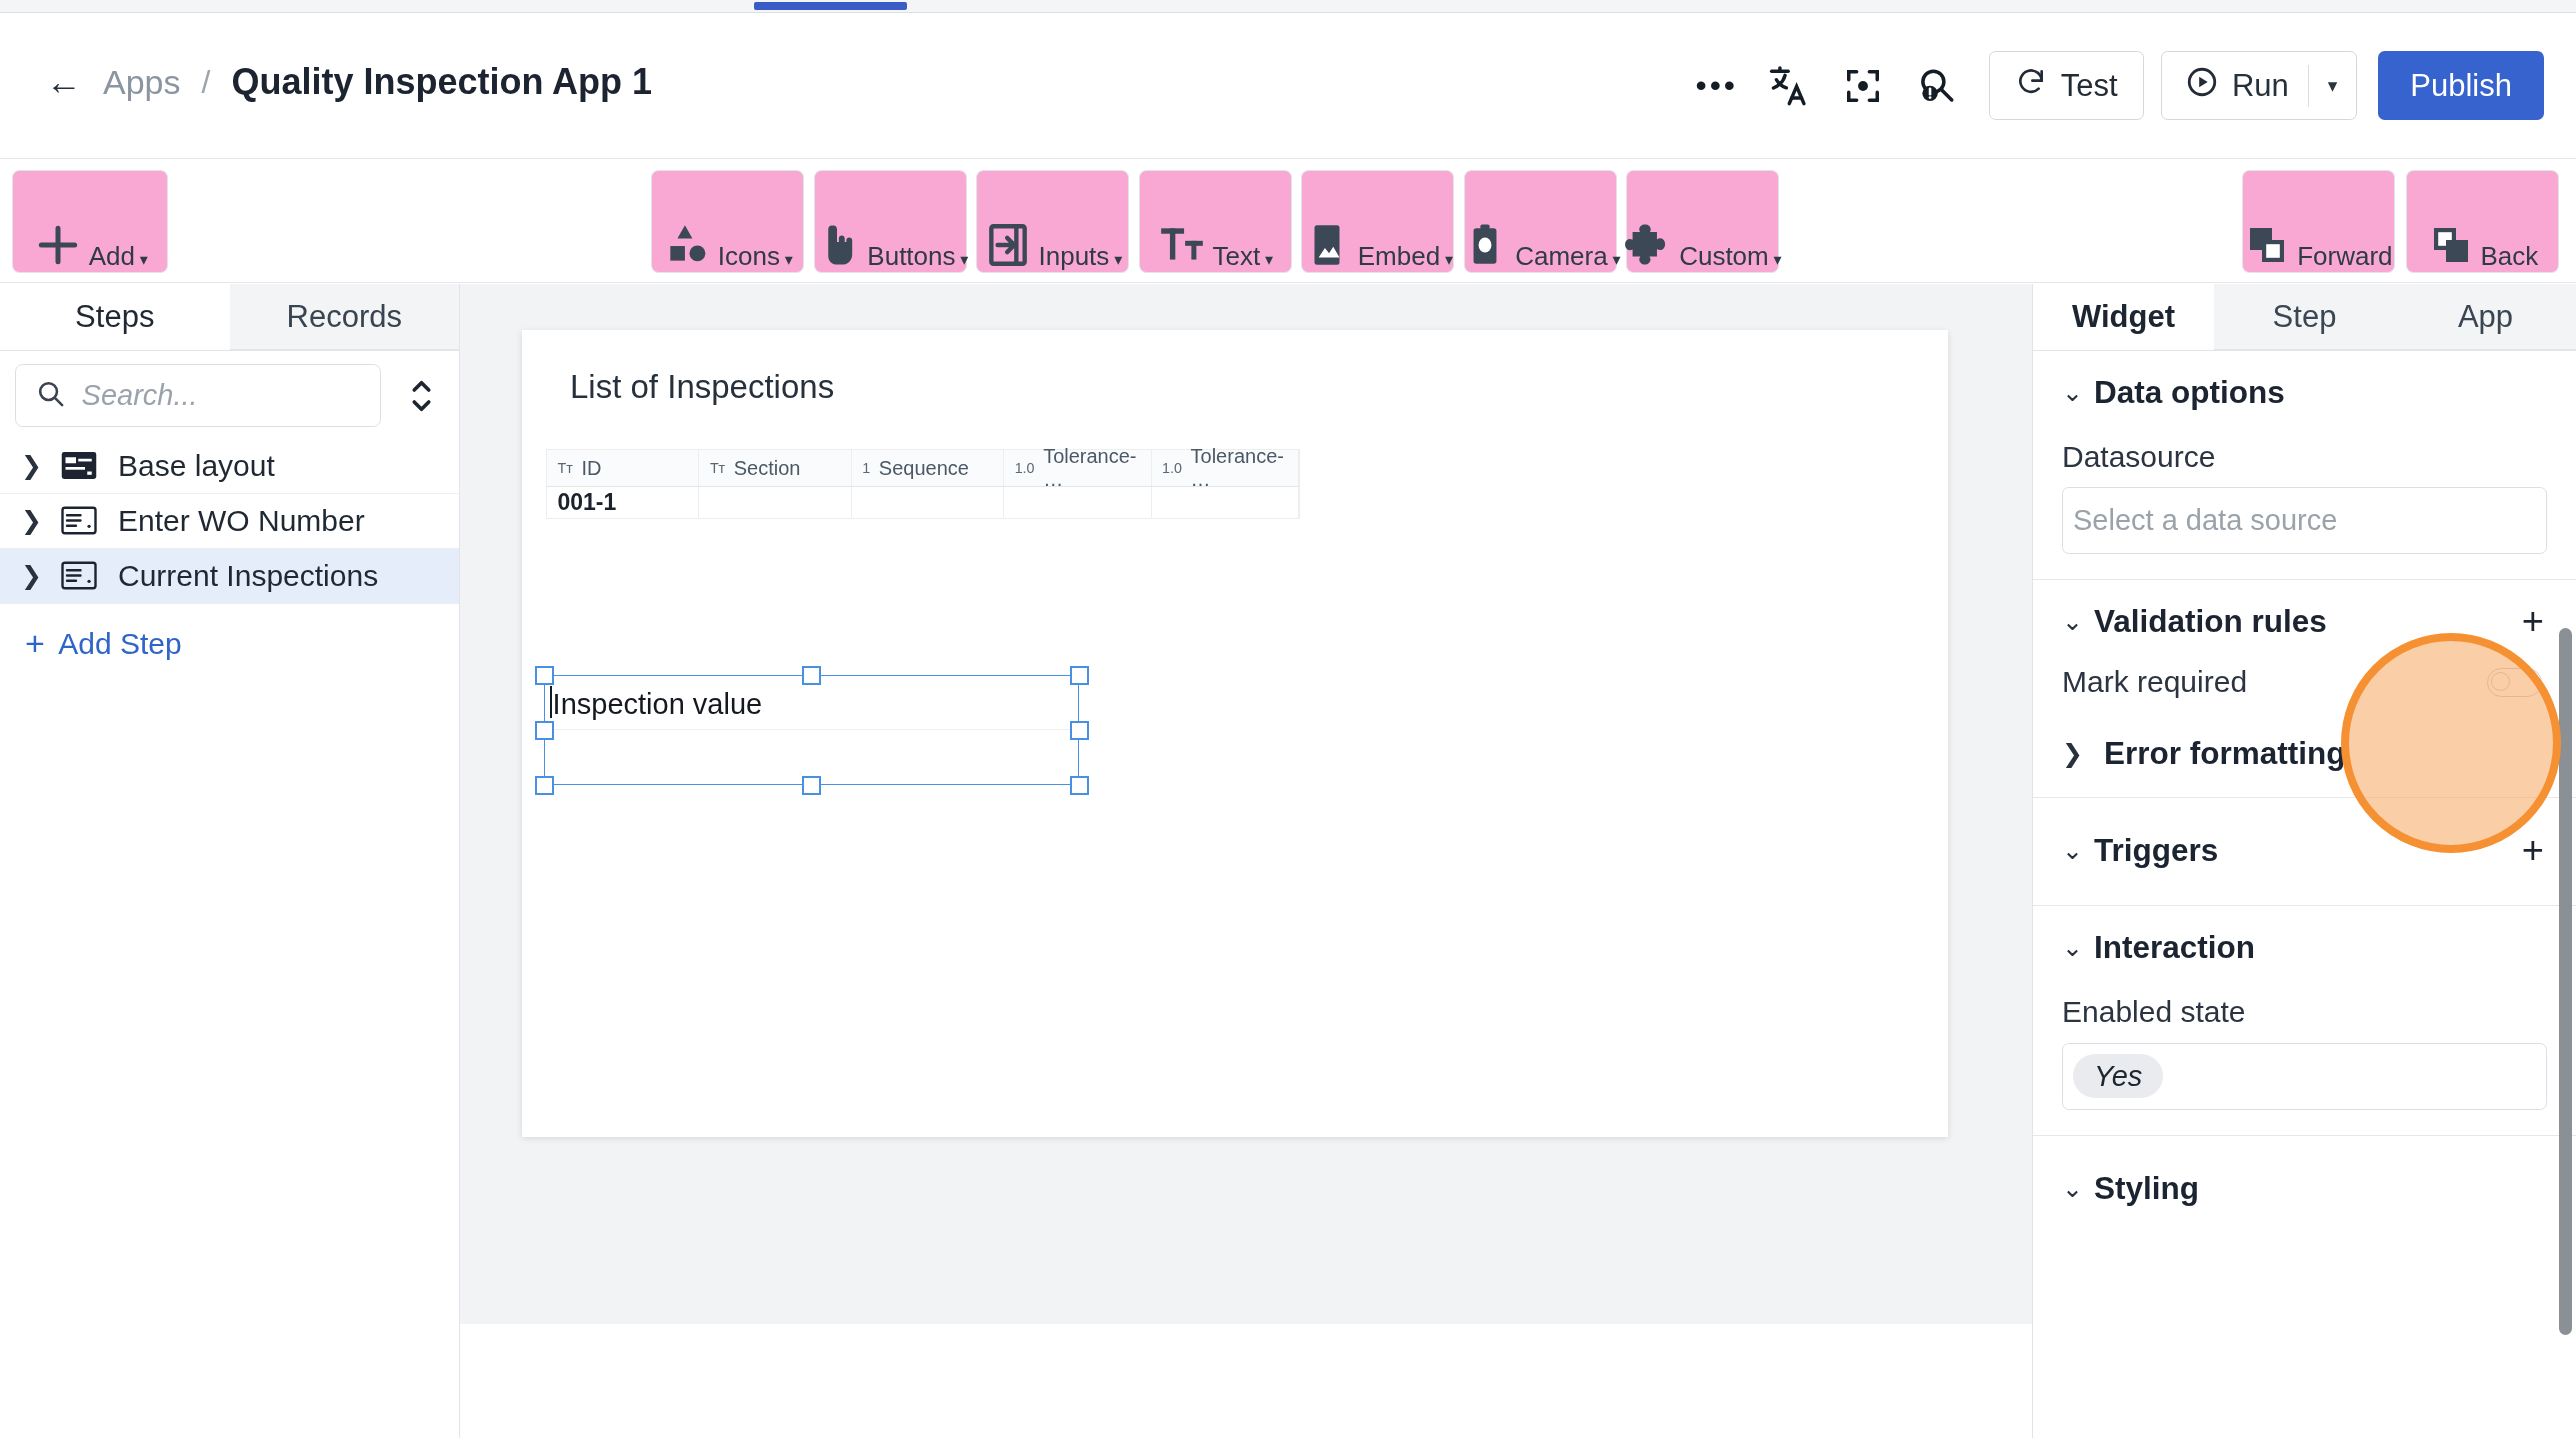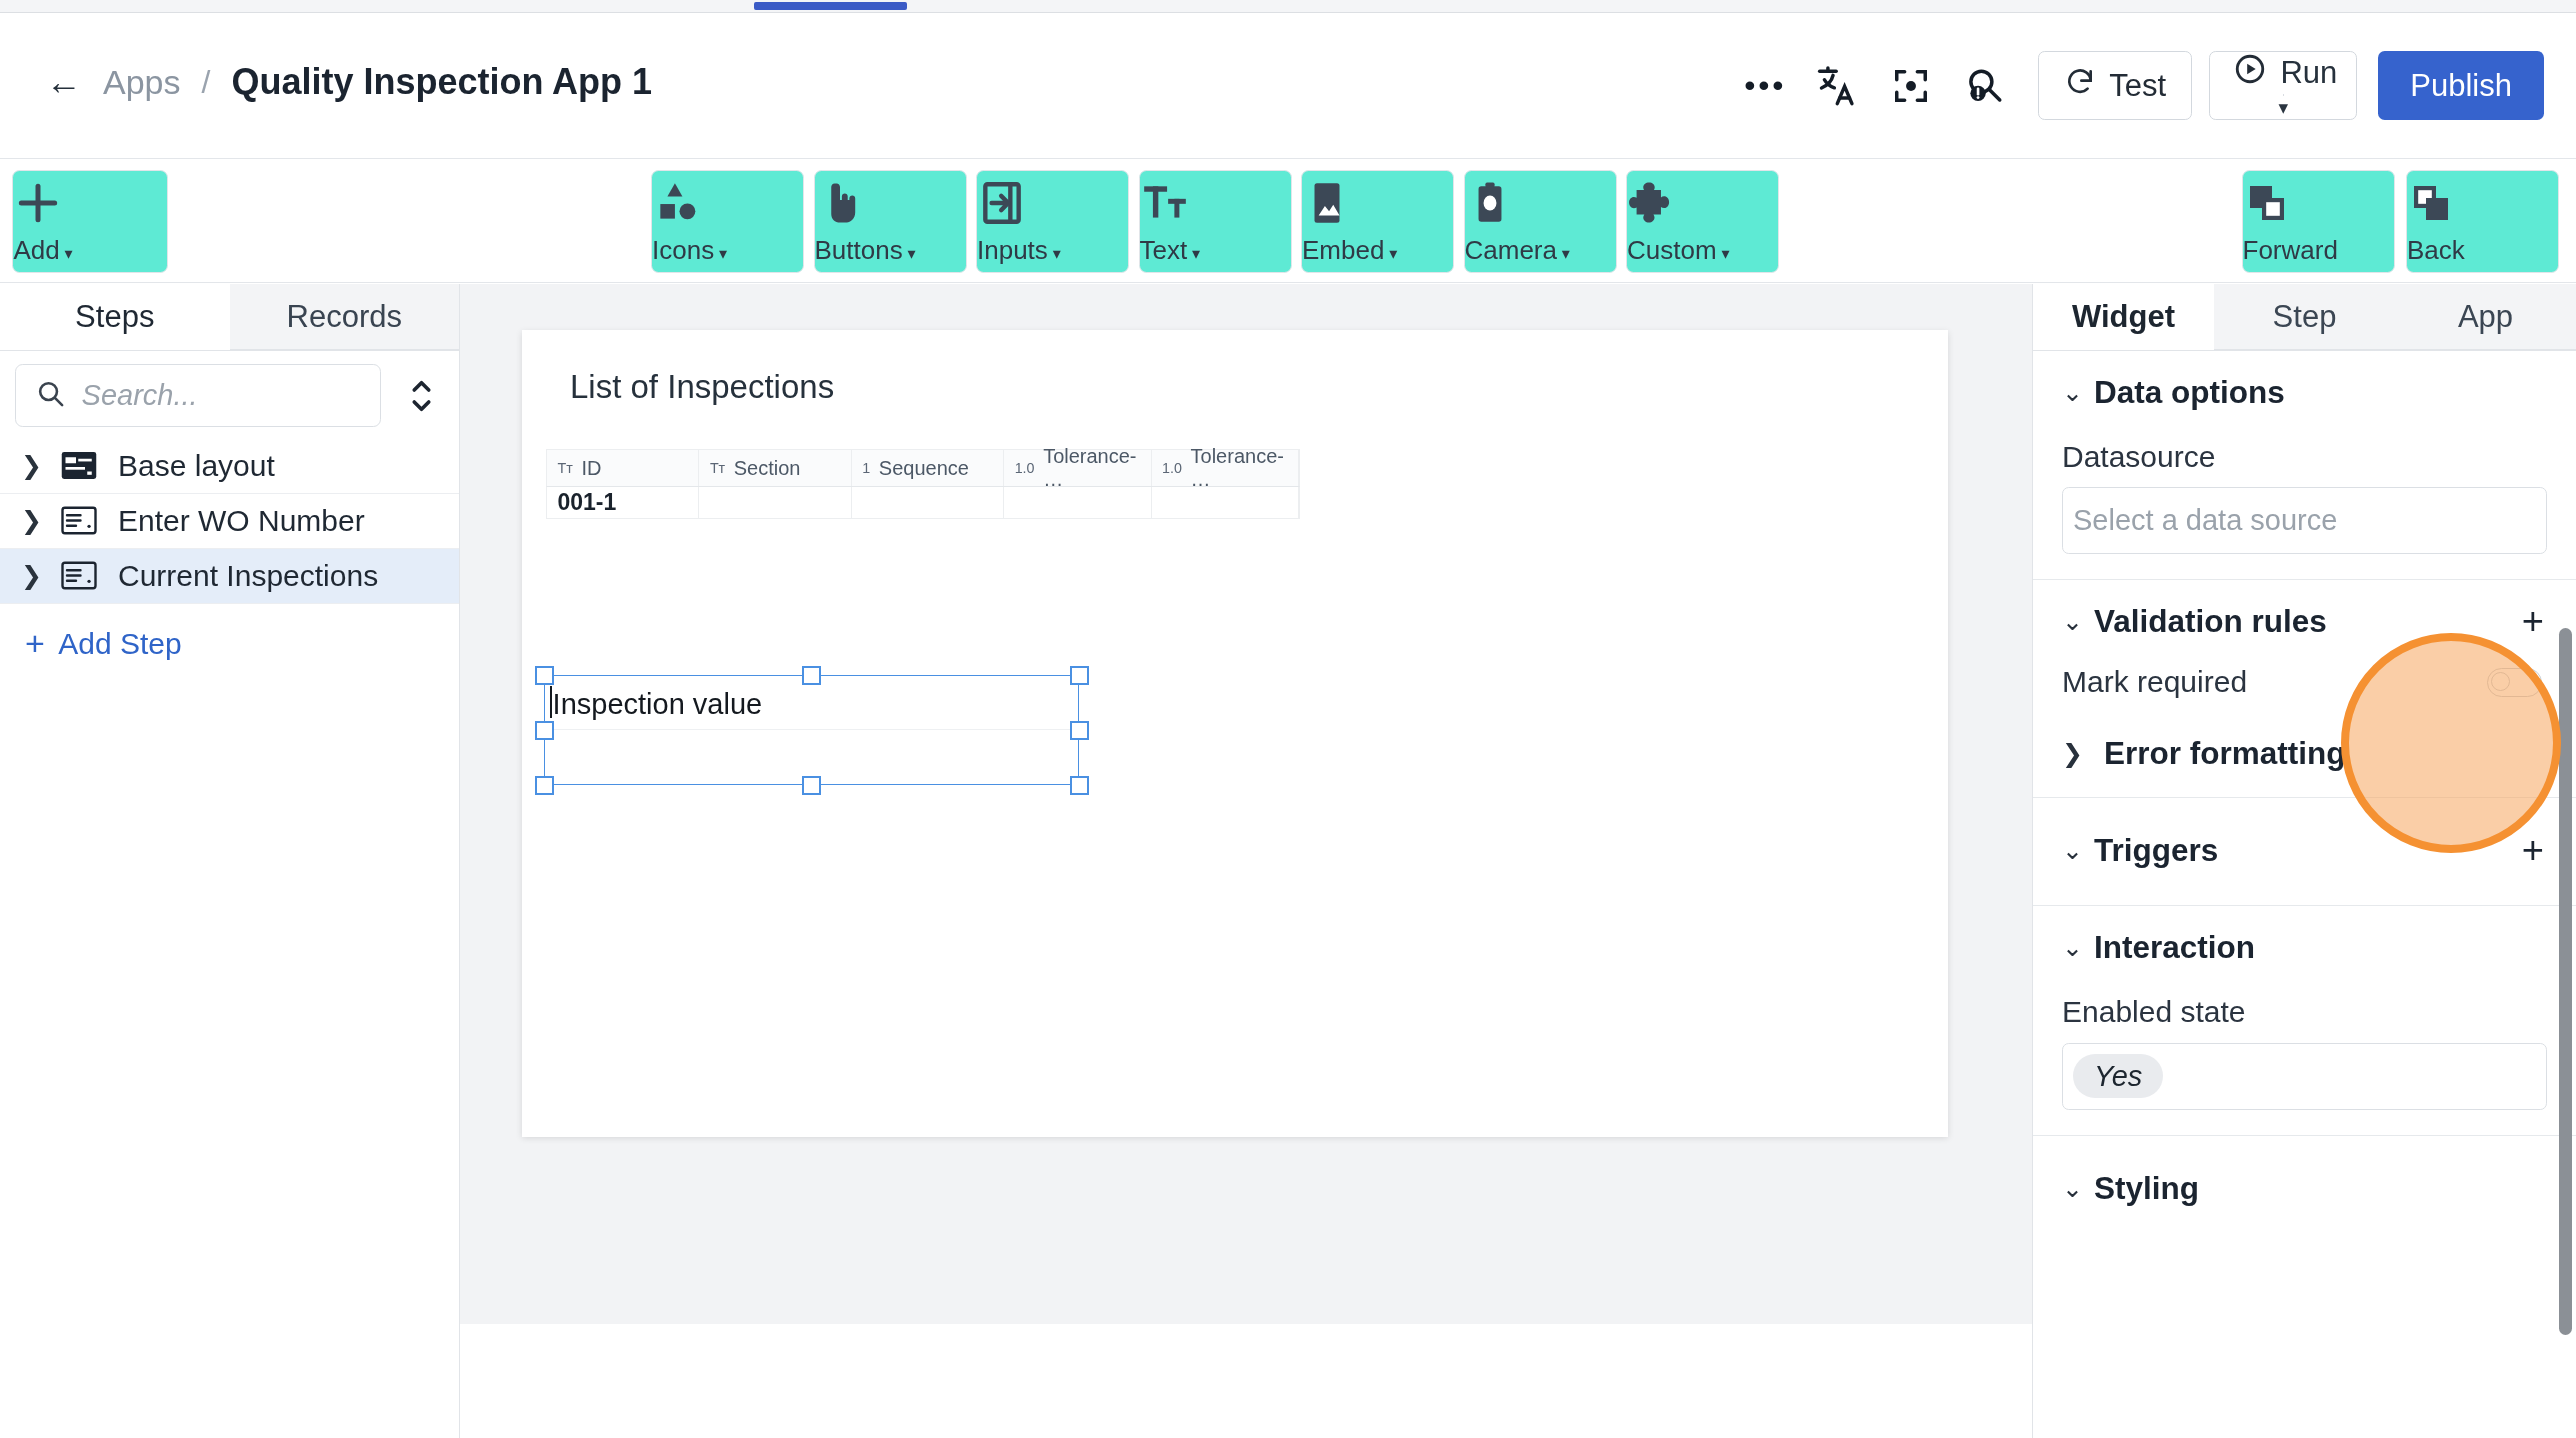--- a/index.html
+++ b/index.html
@@ -30,34 +30,34 @@
   .hdr-right { position:absolute; right:32px; top:36px; display:flex; align-items:center; gap:0px; }
   .hicon { width:73px; height:73px; display:flex; align-items:center; justify-content:center;
            cursor:pointer; color:#141c26; }
   .hicon svg { display:block; }
   .dots { letter-spacing:2.9px; font-size:32px; line-height:9.5px; }
 
   .btn-outline { height:69px; border:1px solid #d3d8de; border-radius:6.7px; background:#fff;
                  display:flex; align-items:center; gap:13.4px; padding:0 25px; margin-left:17px;
                  font-size:31px; color:#232c36; cursor:pointer; }
   .btn-run { height:69px; border:1px solid #d3d8de; border-radius:6.7px; background:#fff;
-             display:flex; align-items:center; margin-left:17px; cursor:pointer;flex-direction:column; }
+             display:flex; align-items:center; margin-left:17px; cursor:pointer; }
   .btn-run .runmain { display:flex; align-items:center; gap:13.4px; padding:0 19px 0 23px; font-size:31px; }
   .btn-run .divider { width:1px; height:42px; background:#d9dde2; }
   .btn-run .caret { padding:0 19px; font-size:19px; color:#2b3views; color:#2b3540; }
   .btn-publish { height:69px; border-radius:6.7px; background:#3663cd; color:#fff; border:none;
                  padding:0 32px; font-size:31px; margin-left:21px; cursor:pointer;
                  font-family:"Liberation Sans", sans-serif; }
 
   
   .toolbar { position:absolute; left:0; top:159px; width:2576px; height:124px;
              background:#ffffff; border-bottom:1px solid #e3e6ea; }
   .tool-card { position:absolute; top:10.5px; width:153px; height:103px;
-               border:1px solid #e1e5e9; border-radius:7.6px; background:#5eead4;
-               display:flex; flex-direction:column; align-items:flex-start; justify-content:center;
+               border:1px solid #e1e5e9; border-radius:7.6px; background:#f9a8d4;
+               display:flex; flex-direction:row; align-items:flex-end; justify-content:center;
                gap:5.7px; cursor:pointer; }
   .tool-card .glyph { height:53px; display:flex; align-items:center; justify-content:center; color:#3c4856; }
   .tool-card .lbl { font-size:26px; color:#2f3a46; }
   .tool-card .lbl .car { font-size:16px; margin-left:4.8px; }
   #tool-add { left:12.4px; width:156px; }
   .tools-center { position:absolute; left:651px; top:0; display:flex; gap:9.5px; }
   .tools-center .tool-card { position:relative; top:10.5px; }
   .tools-right { position:absolute; right:17px; top:0; display:flex; gap:11.5px; }
   .tools-right .tool-card { position:relative; top:10.5px; }
 

